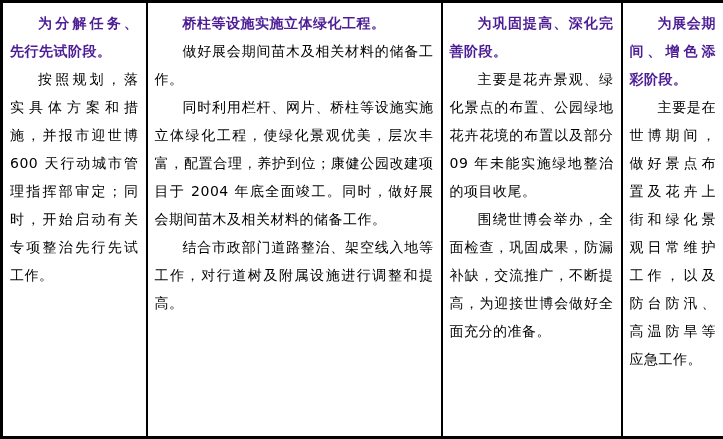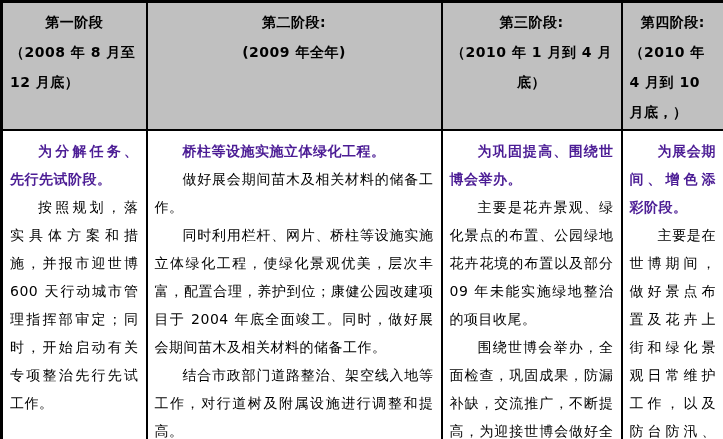--- a/index.html
+++ b/index.html
@@ -71,51 +71,33 @@
 
 <div class="page">
   <table class="phases">
     <colgroup>
       <col style="width:145px">
       <col style="width:295px">
       <col style="width:180px">
       <col style="width:103px">
     </colgroup>
     <tbody>
-        <tr class="hd-row">
-      <td class="hd c1">
-        <div class="hd-title">第一阶段</div>
-        <div class="hd-date">（2008 年 8 月至 12 月底）</div>
-      </td>
-      <td class="hd c2">
-        <div class="hd-title">第二阶段:</div>
-        <div class="hd-date">(2009 年全年)</div>
-      </td>
-      <td class="hd c3">
-        <div class="hd-title">第三阶段:</div>
-        <div class="hd-date">（2010 年 1 月到 4 月底）</div>
-      </td>
-      <td class="hd c4">
-        <div class="hd-title">第四阶段:</div>
-        <div class="hd-date">（2010 年 4 月到 10 月底，）</div>
-      </td>
-    </tr>
     <tr>
       <td class="bd c1">
         <p class="red">为分解任务、先行先试阶段。</p>
         <p>按照规划，落实具体方案和措施，并报市迎世博 600 天行动城市管理指挥部审定；同时，开始启动有关专项整治先行先试工作。</p>
       </td>
       <td class="bd c2">
         <p class="red">桥柱等设施实施立体绿化工程。</p>
         <p>做好展会期间苗木及相关材料的储备工作。</p>
         <p>同时利用栏杆、网片、桥柱等设施实施立体绿化工程，使绿化景观优美，层次丰富，配置合理，养护到位；康健公园改建项目于 2004 年底全面竣工。同时，做好展会期间苗木及相关材料的储备工作。</p>
         <p>结合市政部门道路整治、架空线入地等工作，对行道树及附属设施进行调整和提高。</p>
       </td>
       <td class="bd c3">
-        <p class="red">为巩固提高、围绕世博会举办。</p>
+        <p class="red">为巩固提高、深化完善阶段。</p>
         <p>主要是花卉景观、绿化景点的布置、公园绿地花卉花境的布置以及部分 09 年未能实施绿地整治的项目收尾。</p>
         <p>围绕世博会举办，全面检查，巩固成果，防漏补缺，交流推广，不断提高，为迎接世博会做好全面充分的准备。</p>
       </td>
       <td class="bd c4">
         <p class="red">为展会期间、增色添彩阶段。</p>
         <p>主要是在世博期间，做好景点布置及花卉上街和绿化景观日常维护工作，以及防台防汛、高温防旱等应急工作。</p>
       </td>
     </tr>
   </tbody>
     </table>

